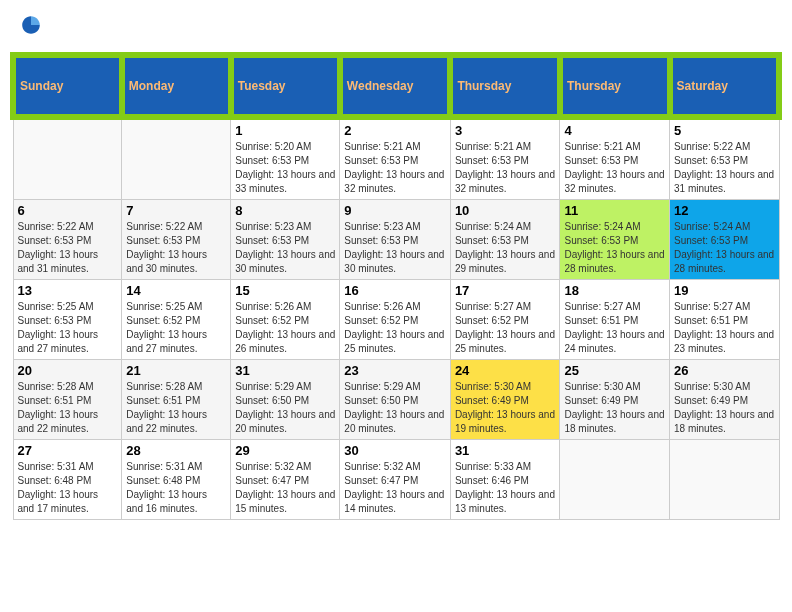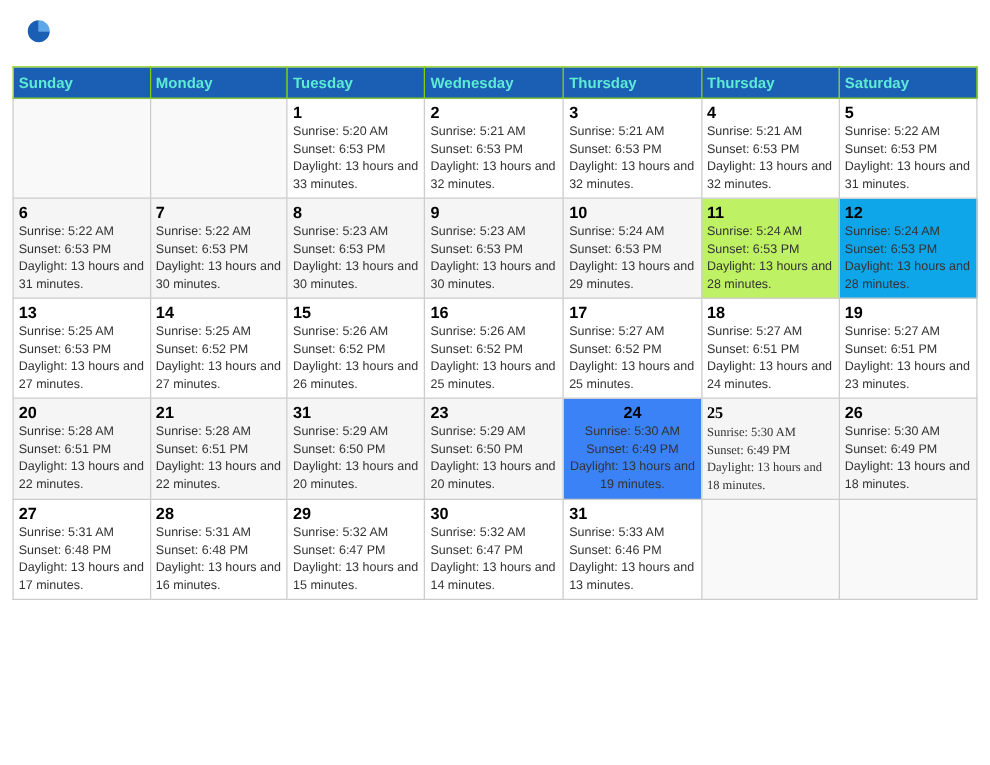--- a/index.html
+++ b/index.html
@@ -38,26 +38,26 @@
       font-size: 16px;
       color: #333;
     }
     .calendar {
       width: 100%;
       border-collapse: collapse;
       border: 1px solid #ccc;
     }
     .calendar th {
       background-color: #1a5fb4;
-      color: #5eead4;
+      color: #fdba74;
       font-size: 12px;
       font-weight: bold;
-      padding: 5px 4px;
+      padding: 21px 4px;
       text-align: left;
-      border: 1px solid #84cc16;
+      border: 6px solid #84cc16;
     }
     .calendar td {
       border: 1px solid #ccc;
       vertical-align: top;
       padding: 3px 4px;
       width: 113px;
       min-height: 80px;
       font-size: 10px;
       color: #333;
       background: #fff;
@@ -213,25 +213,25 @@
           <div class="day-info">Sunrise: 5:28 AM<br>Sunset: 6:51 PM<br>Daylight: 13 hours and 22 minutes.</div>
         </td>
         <td style="background: rgb(245, 245, 245);">
           <span class="day-number">31</span>
           <div class="day-info">Sunrise: 5:29 AM<br>Sunset: 6:50 PM<br>Daylight: 13 hours and 20 minutes.</div>
         </td>
         <td style="background: rgb(245, 245, 245);">
           <span class="day-number">23</span>
           <div class="day-info">Sunrise: 5:29 AM<br>Sunset: 6:50 PM<br>Daylight: 13 hours and 20 minutes.</div>
         </td>
-        <td style="background: #3b82f6; text-align: center;">
+        <td style="background: #fde047;">
           <span class="day-number">24</span>
           <div class="day-info">Sunrise: 5:30 AM<br>Sunset: 6:49 PM<br>Daylight: 13 hours and 19 minutes.</div>
         </td>
-        <td style="background: rgb(245, 245, 245); font-family: Liberation Serif, serif;">
+        <td style="background: rgb(245, 245, 245);">
           <span class="day-number">25</span>
           <div class="day-info">Sunrise: 5:30 AM<br>Sunset: 6:49 PM<br>Daylight: 13 hours and 18 minutes.</div>
         </td>
         <td style="background: rgb(245, 245, 245); margin-top: 40px;">
           <span class="day-number">26</span>
           <div class="day-info">Sunrise: 5:30 AM<br>Sunset: 6:49 PM<br>Daylight: 13 hours and 18 minutes.</div>
         </td>
       </tr>
       <tr>
         <td>

